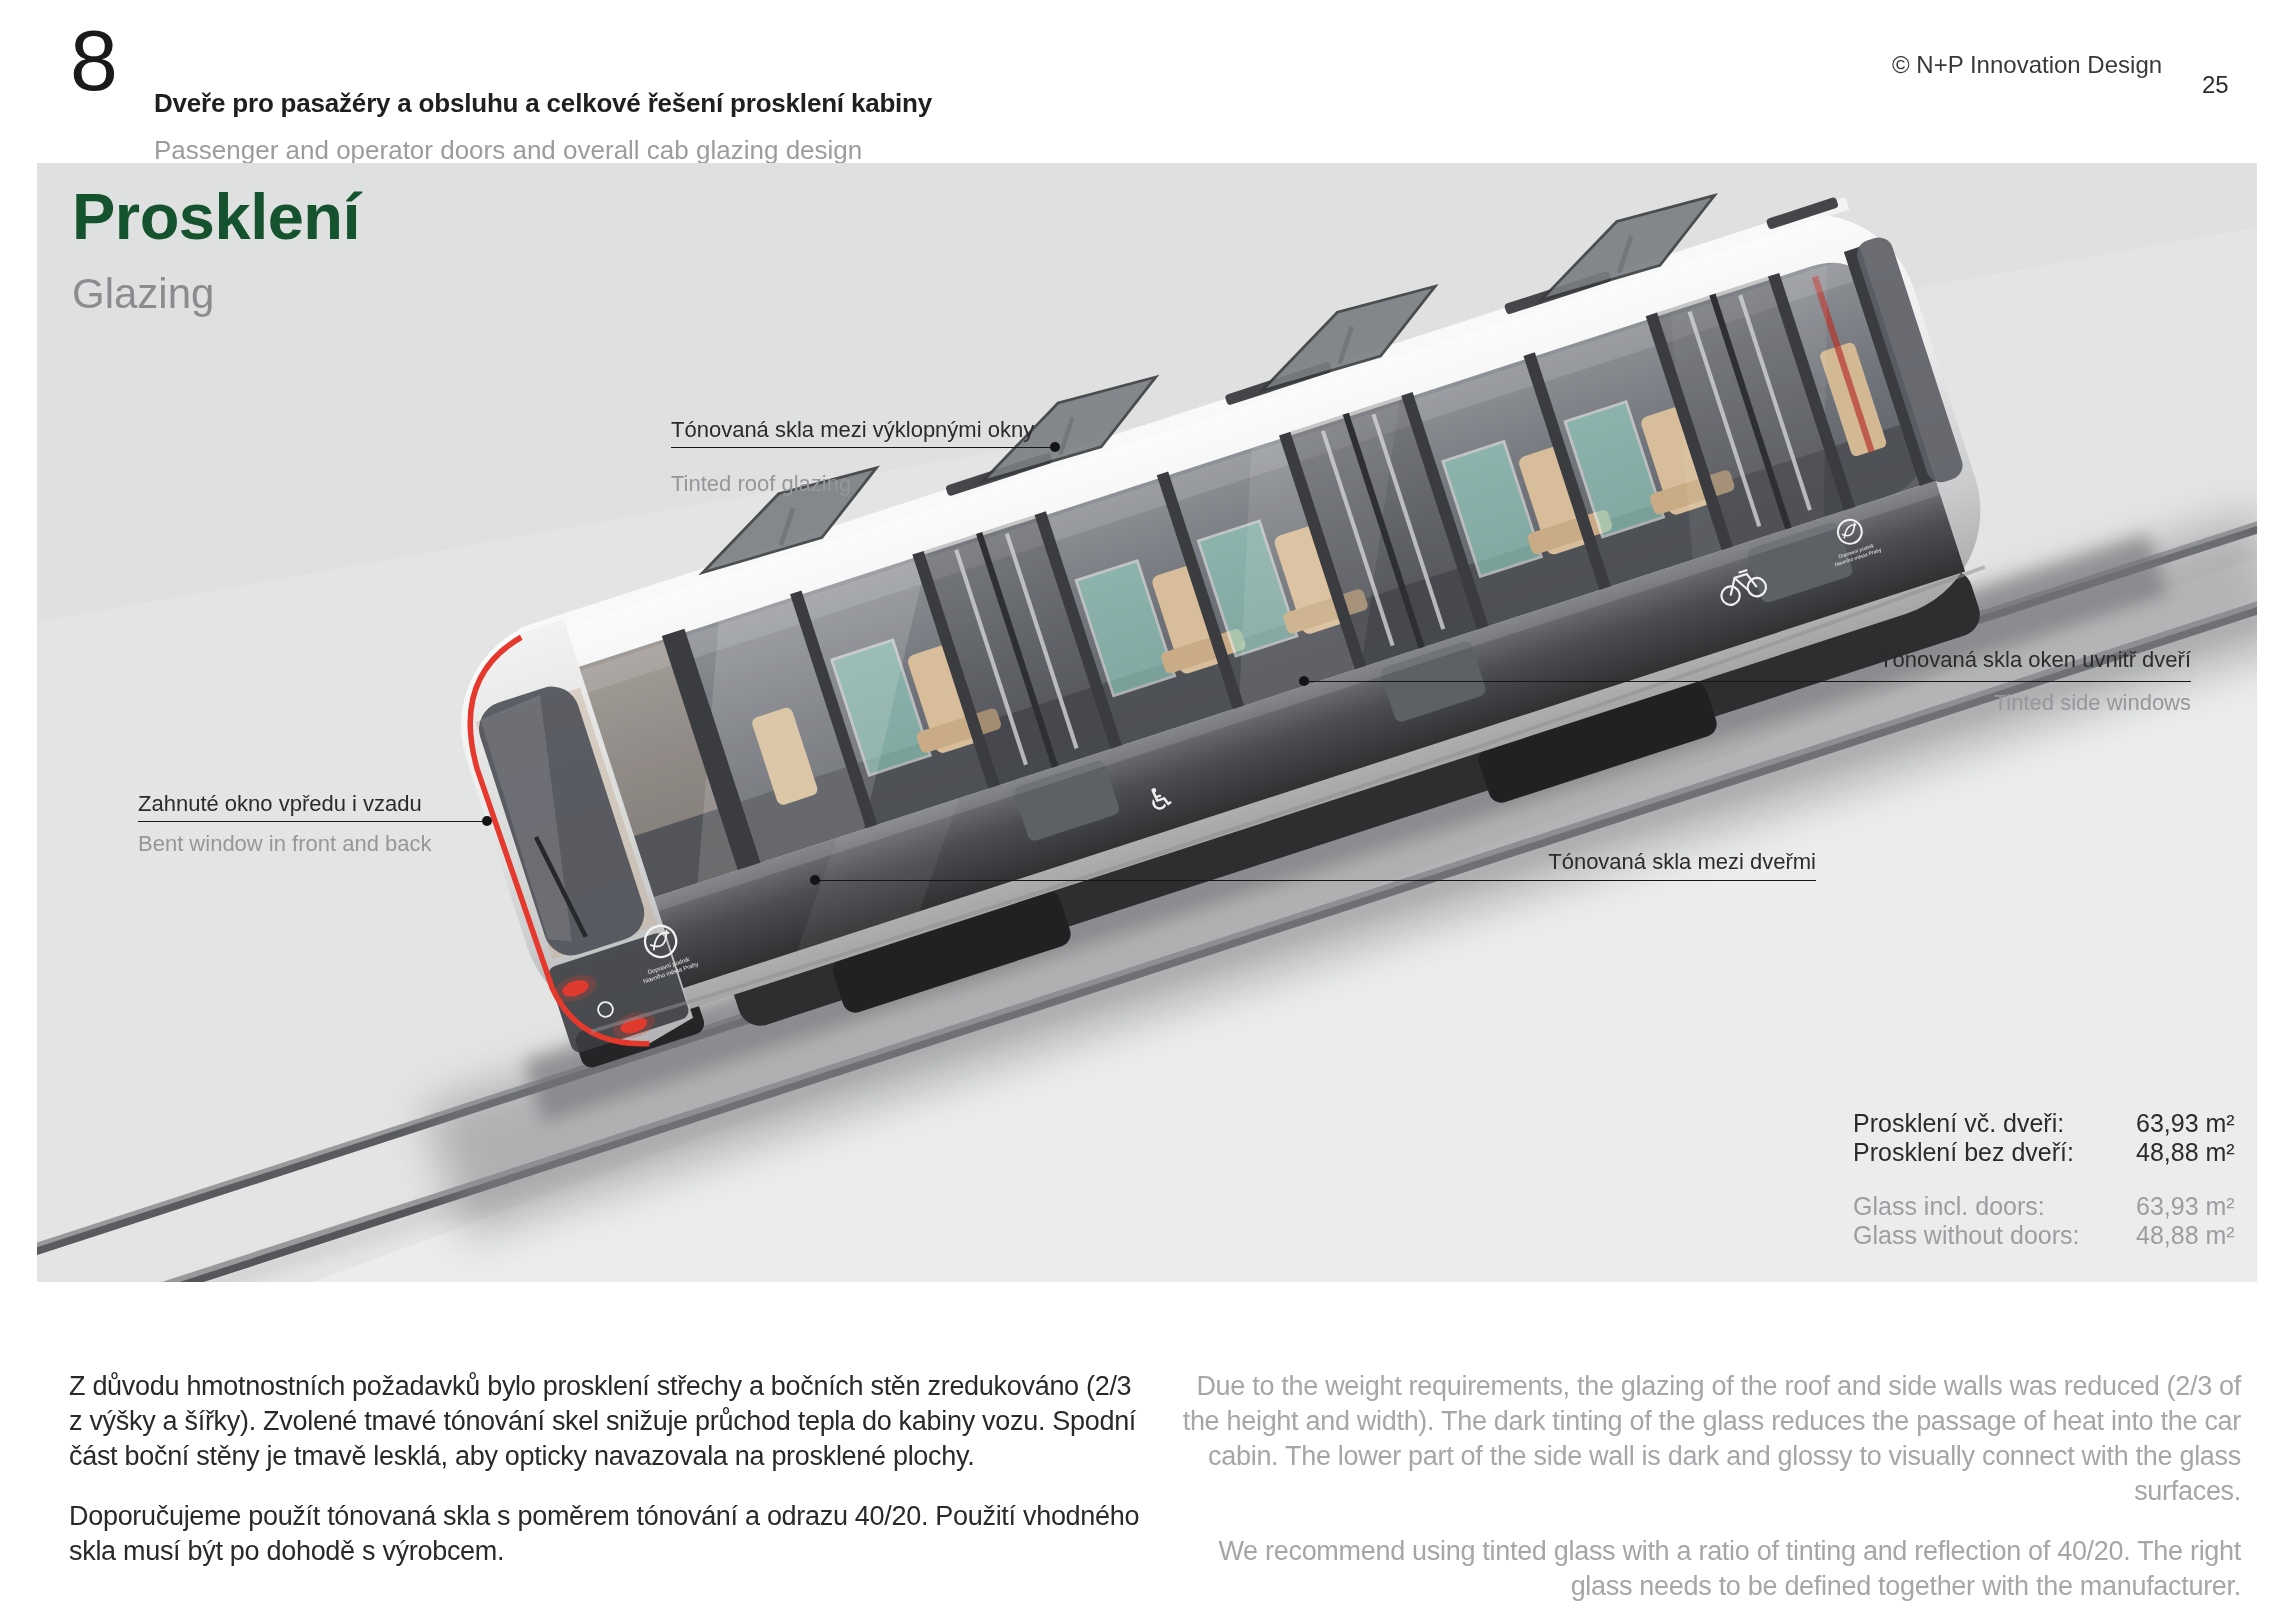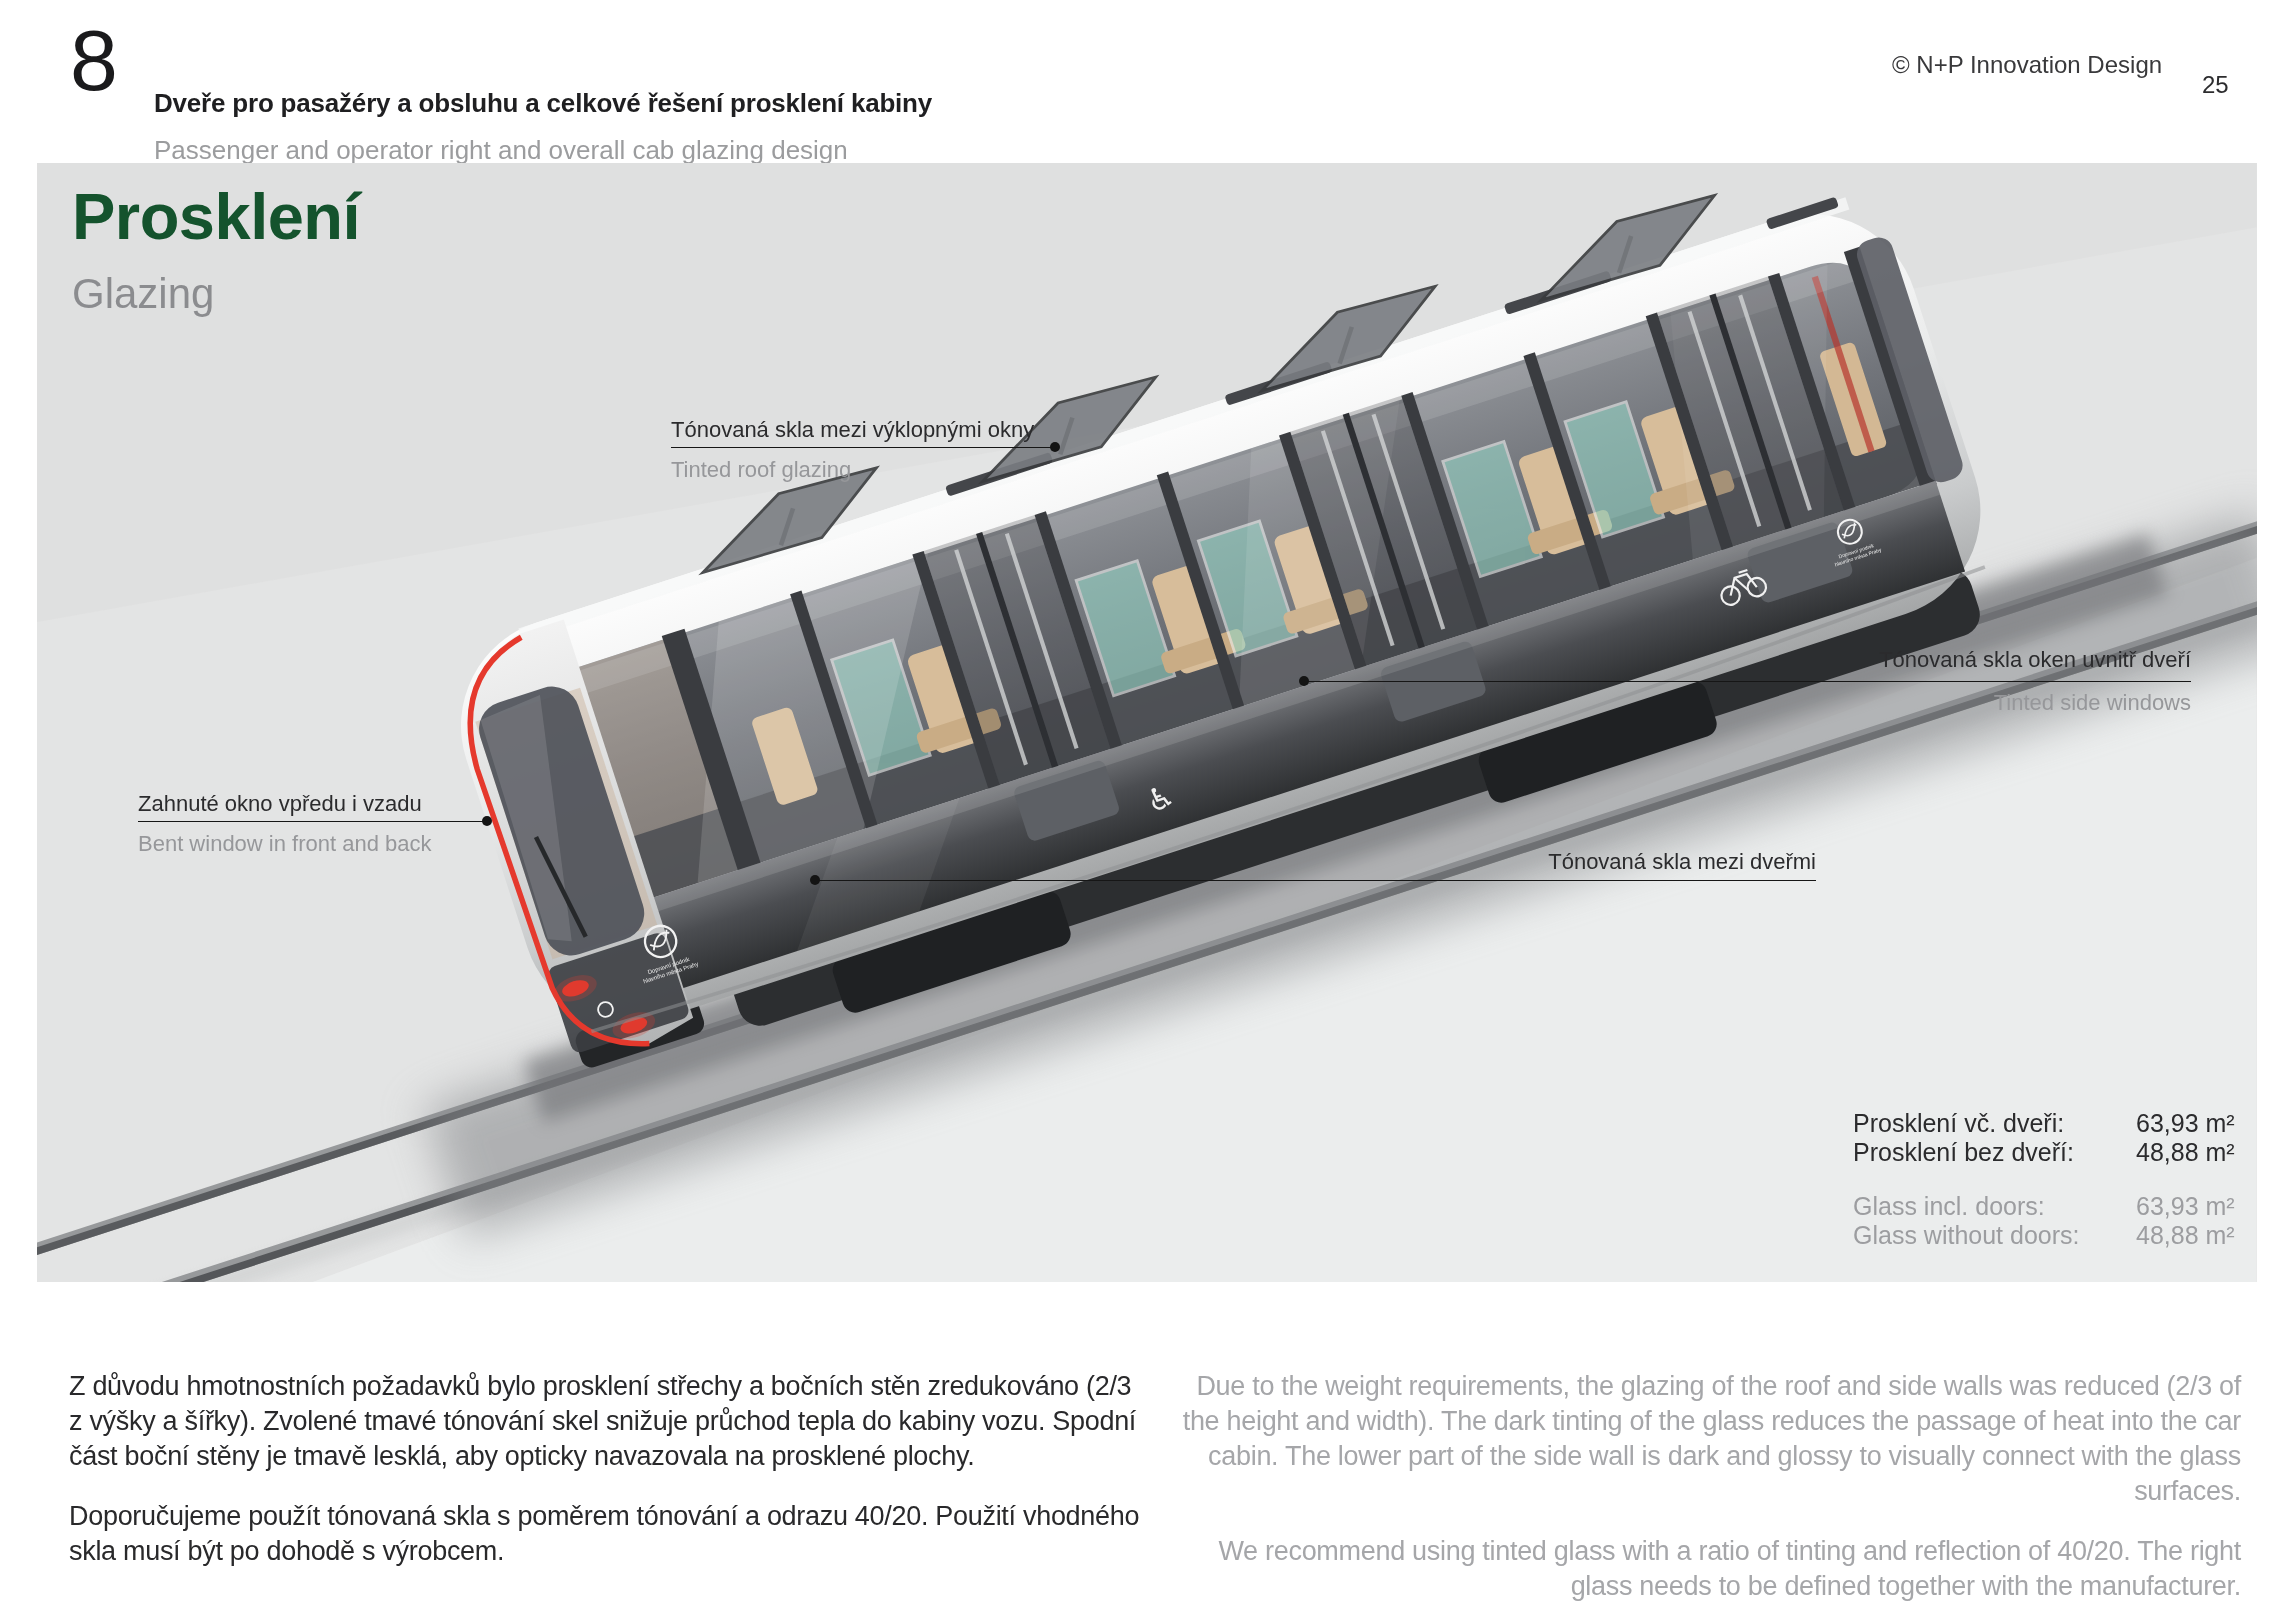--- a/index.html
+++ b/index.html
@@ -45,21 +45,21 @@
   .col-en{left:1180px;width:1061px;color:#a5a6a9;text-align:right;}
 </style>
 </head>
 <body>
 
 <div class="page">
 
   <div class="chapter-num">8</div>
   <div class="htitles">
     <div class="t1">Dveře pro pasažéry a obsluhu a celkové řešení prosklení kabiny</div>
-    <div class="t2">Passenger and operator right and overall cab glazing design</div>
+    <div class="t2">Passenger and operator doors and overall cab glazing design</div>
   </div>
   <div class="copyright">© N+P Innovation Design</div>
   <div class="pagenum">25</div>
 
   <section class="panel">
 
     <svg class="render" viewBox="0 0 2418 1219">
       <defs>
         <linearGradient id="gShell" x1="0" y1="0" x2="0" y2="1">
           <stop offset="0" stop-color="#fdfdfd"></stop>
@@ -263,21 +263,21 @@
       </g>
     </svg>
 
     <div class="ptitle">
       <h1>Prosklení</h1>
       <h2>Glazing</h2>
     </div>
 
     <div class="ann-cs" style="left:634px;top:254px;">Tónovaná skla mezi výklopnými okny</div>
     <div class="leader dot-right" style="left:634px;top:284px;width:386px;"></div>
-    <div class="ann-en" style="left:634px;top:294px;">Tinted roof glazing</div>
+    <div class="ann-en" style="left:634px;top:308px;">Tinted roof glazing</div>
 
     <div class="ann-cs ra" style="left:1265px;top:484px;width:889px;">Tónovaná skla oken uvnitř dveří</div>
     <div class="leader dot-left" style="left:1265px;top:518px;width:889px;"></div>
     <div class="ann-en ra" style="left:1265px;top:527px;width:889px;">Tinted side windows</div>
 
     <div class="ann-cs" style="left:101px;top:628px;">Zahnuté okno vpředu i vzadu</div>
     <div class="leader dot-right" style="left:101px;top:658px;width:351px;"></div>
     <div class="ann-en" style="left:101px;top:668px;">Bent window in front and back</div>
 
     <div class="ann-cs ra" style="left:776px;top:686px;width:1003px;">Tónovaná skla mezi dveřmi</div>

